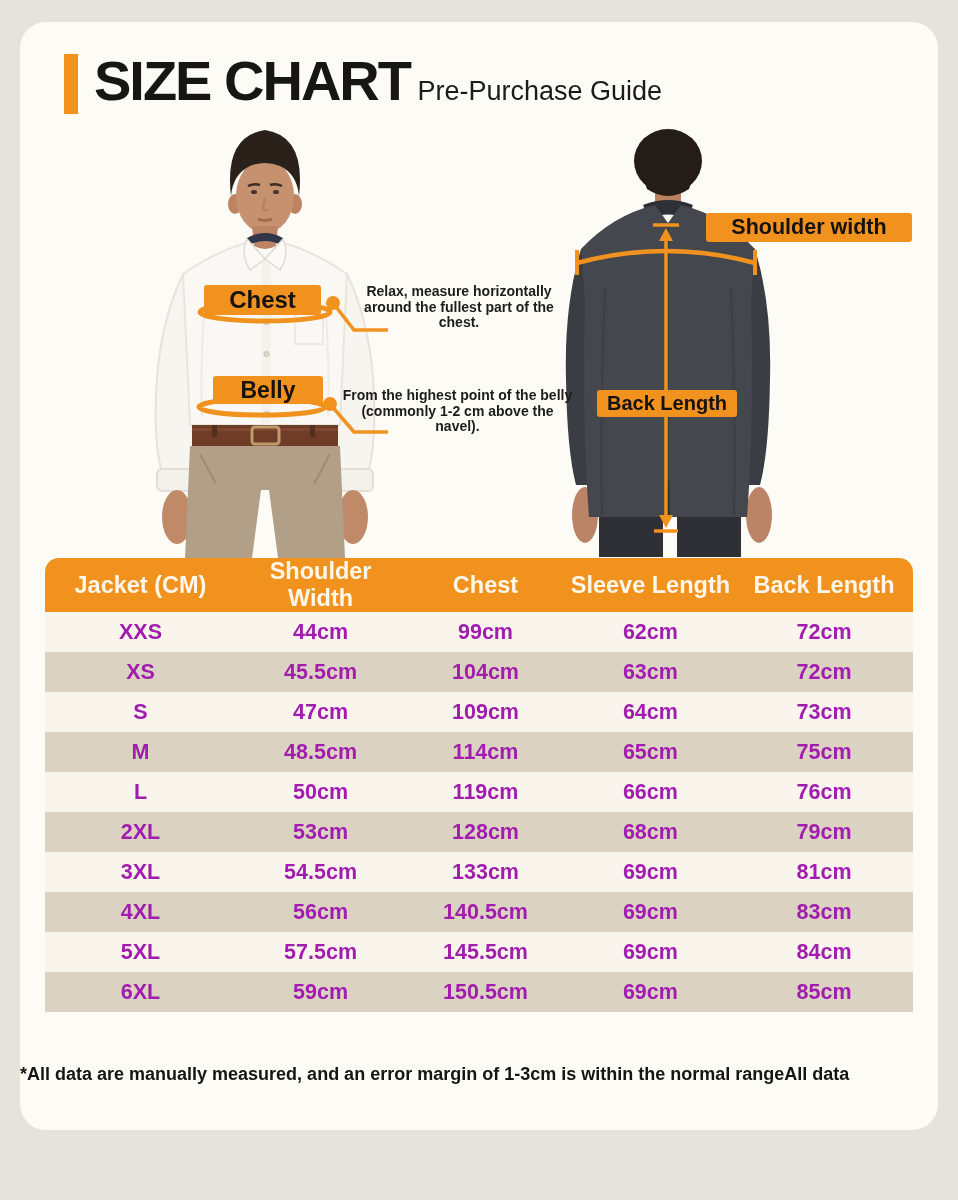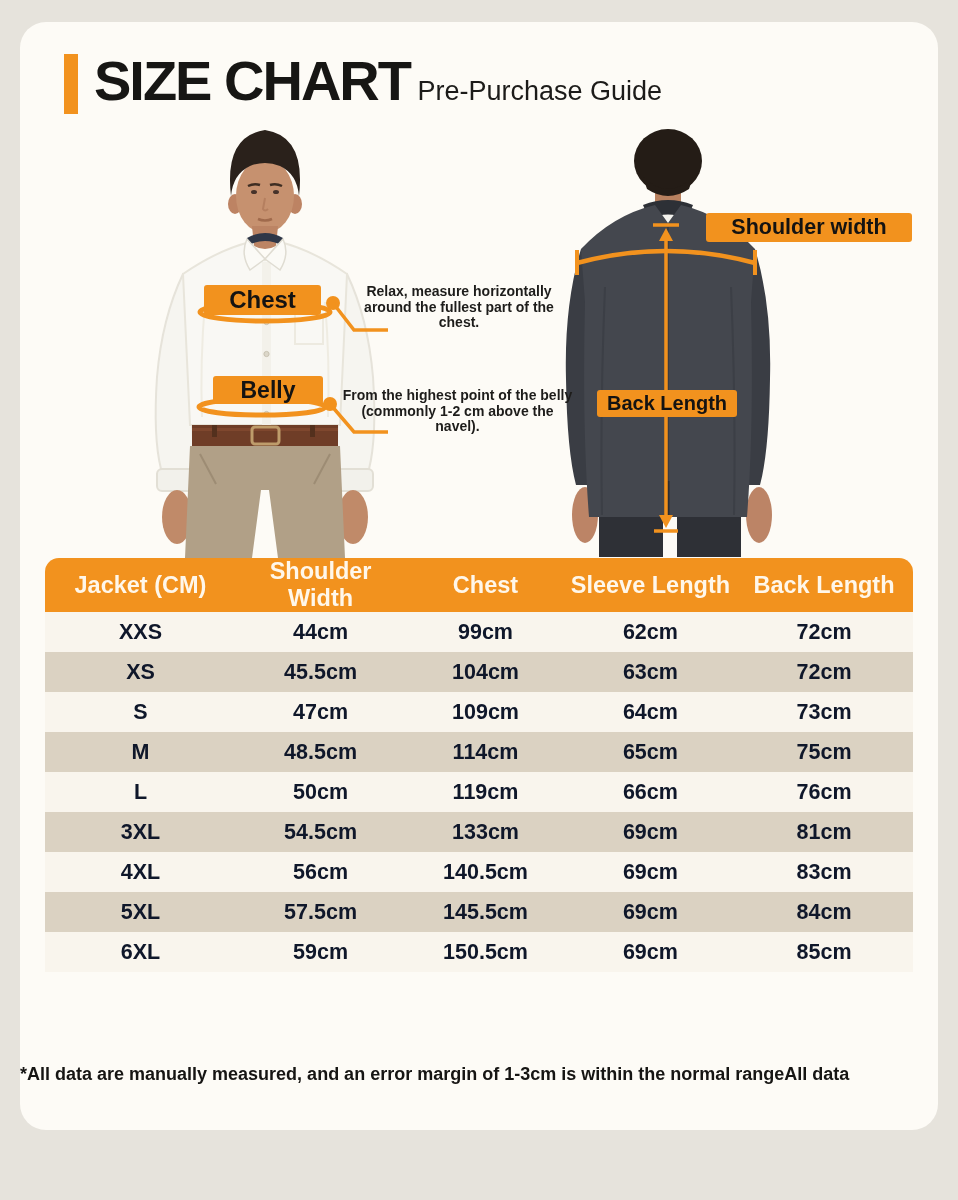--- a/index.html
+++ b/index.html
@@ -28,21 +28,21 @@
   .fig{position:absolute;z-index:1;}
   .front-fig{left:100px;top:100px;}
   .back-fig{left:535px;top:105px;}
   .overlay{position:absolute;left:0;top:0;z-index:3;pointer-events:none;}
 
   
   .size-table{position:absolute;left:25px;top:536px;width:868px;border-collapse:separate;border-spacing:0;table-layout:fixed;z-index:6;}
   .size-table th{background:#F2921E;color:#FFF7EA;font-size:23.5px;font-weight:700;height:48px;padding:0;text-align:center;}
   .size-table th:first-child{border-top-left-radius:14px;}
   .size-table th:last-child{border-top-right-radius:14px;}
-  .size-table td{height:40px;padding:0;text-align:center;font-size:21.5px;font-weight:700;color:#0f172a;}
+  .size-table td{height:40px;padding:0;text-align:center;font-size:21.5px;font-weight:700;color:#a21caf;}
   .size-table tbody tr:nth-child(odd){background:#F9F5ED;}
   .size-table tbody tr:nth-child(even){background:#DBD2C2;}
 
   .footnote{position:absolute;left:0;right:0;top:1042px;text-align:left;font-size:18px;font-weight:700;
             line-height:21px;color:#161513;z-index:6;}
 </style>
 </head>
 <body>
 
 <div class="stage">
@@ -191,20 +191,27 @@
           <td>75cm</td>
         </tr>
         <tr>
           <td>L</td>
           <td>50cm</td>
           <td>119cm</td>
           <td>66cm</td>
           <td>76cm</td>
         </tr>
         <tr>
+          <td>2XL</td>
+          <td>53cm</td>
+          <td>128cm</td>
+          <td>68cm</td>
+          <td>79cm</td>
+        </tr>
+        <tr>
           <td>3XL</td>
           <td>54.5cm</td>
           <td>133cm</td>
           <td>69cm</td>
           <td>81cm</td>
         </tr>
         <tr>
           <td>4XL</td>
           <td>56cm</td>
           <td>140.5cm</td>

